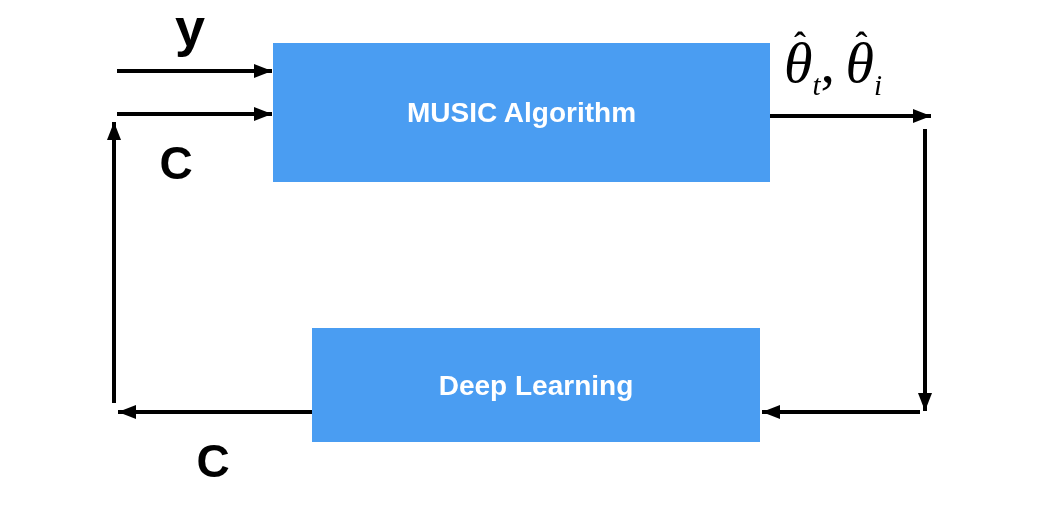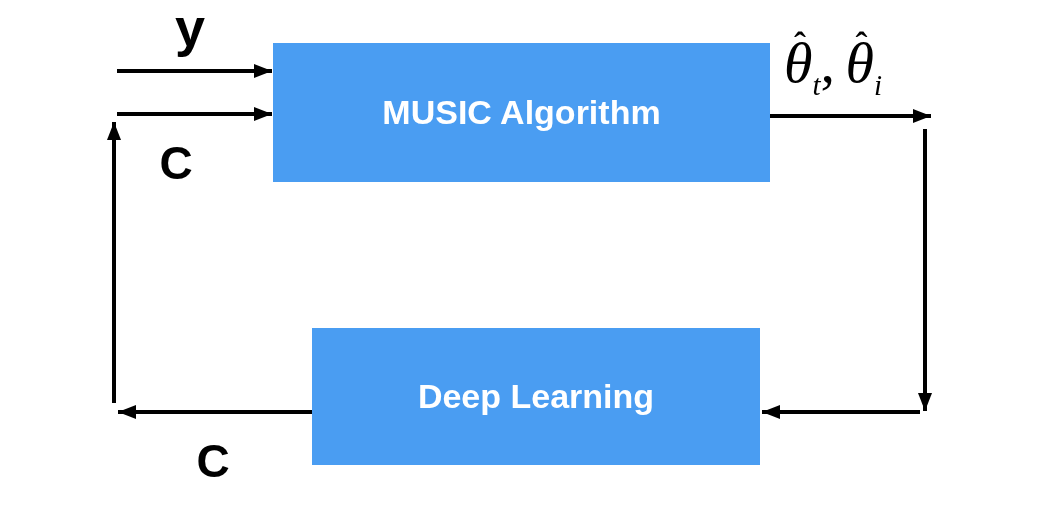--- a/index.html
+++ b/index.html
@@ -30,25 +30,25 @@
   .box {
     position: absolute;
     background: var(--c-box_fill);
     color: var(--c-box_text);
     display: flex;
     flex-direction: row;
     align-items: center;
     justify-content: center;
     text-align: center;
     font-weight: bold;
-    font-size: 34px;
+    font-size: 28px;
     line-height: 57px;
   }
   .box-music { left: 273px; top: 43px; width: 497px; height: 139px; }
-  .box-deep  { left: 312px; top: 328px; width: 448px; height: 137px; }
+  .box-deep  { left: 312px; top: 328px; width: 448px; height: 114px; }
   .lbl {
     position: absolute;
     color: var(--c-ink);
     font-weight: bold;
     display: flex;
     align-items: center;
     justify-content: center;
   }
   .lbl-y        { left: 156px; top: 0px;   width: 68px; height: 54px; font-size: 54px; }
   .lbl-c-top    { left: 144px; top: 138px; width: 64px; height: 50px; font-size: 46px; }

